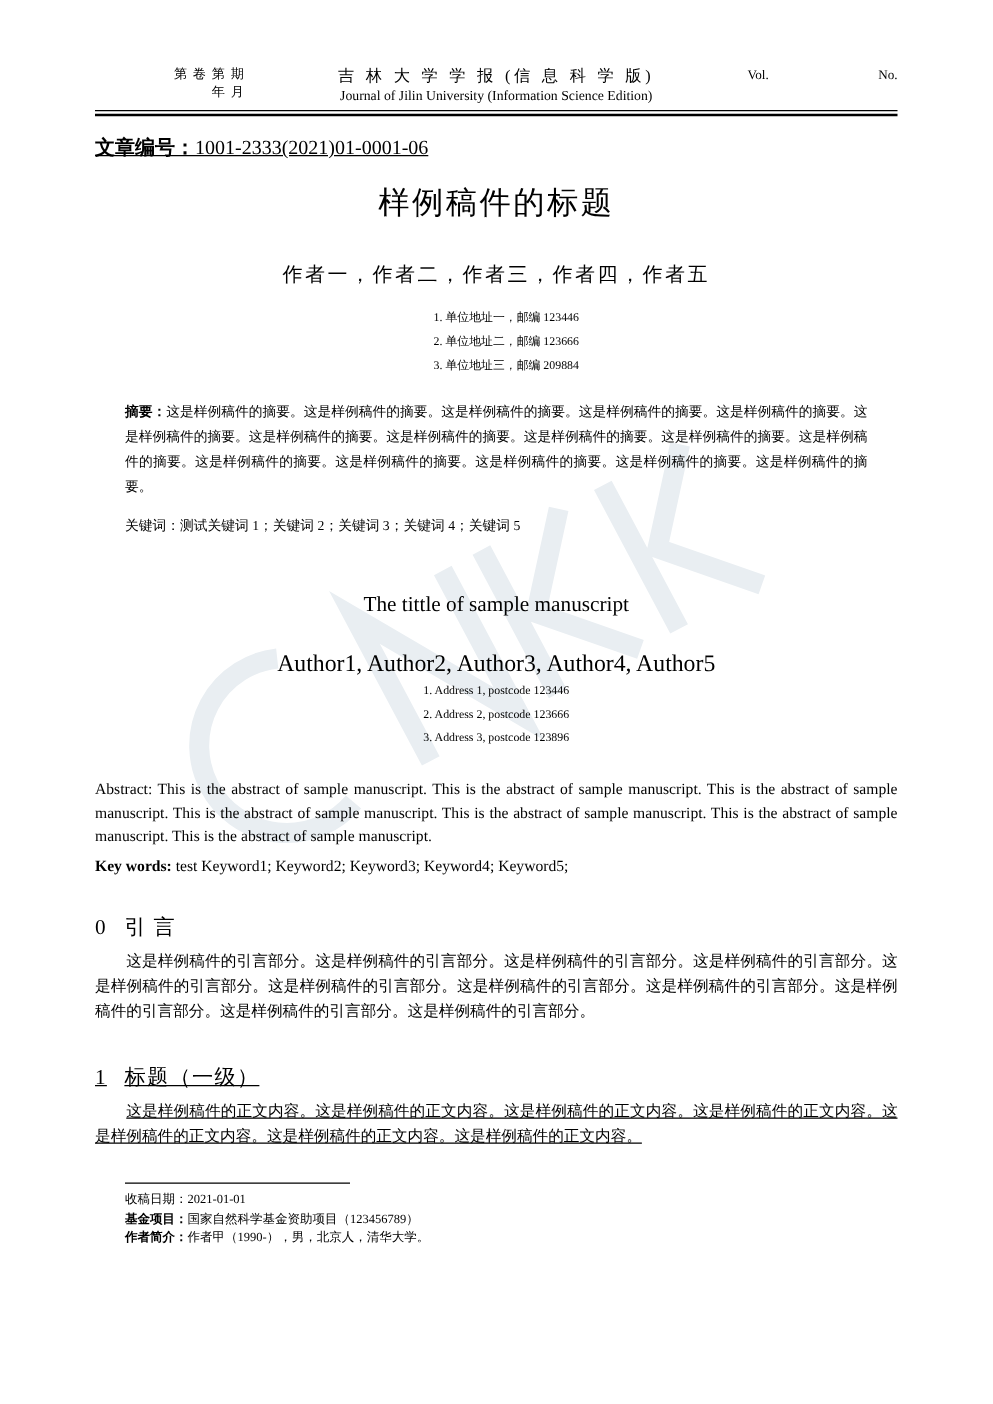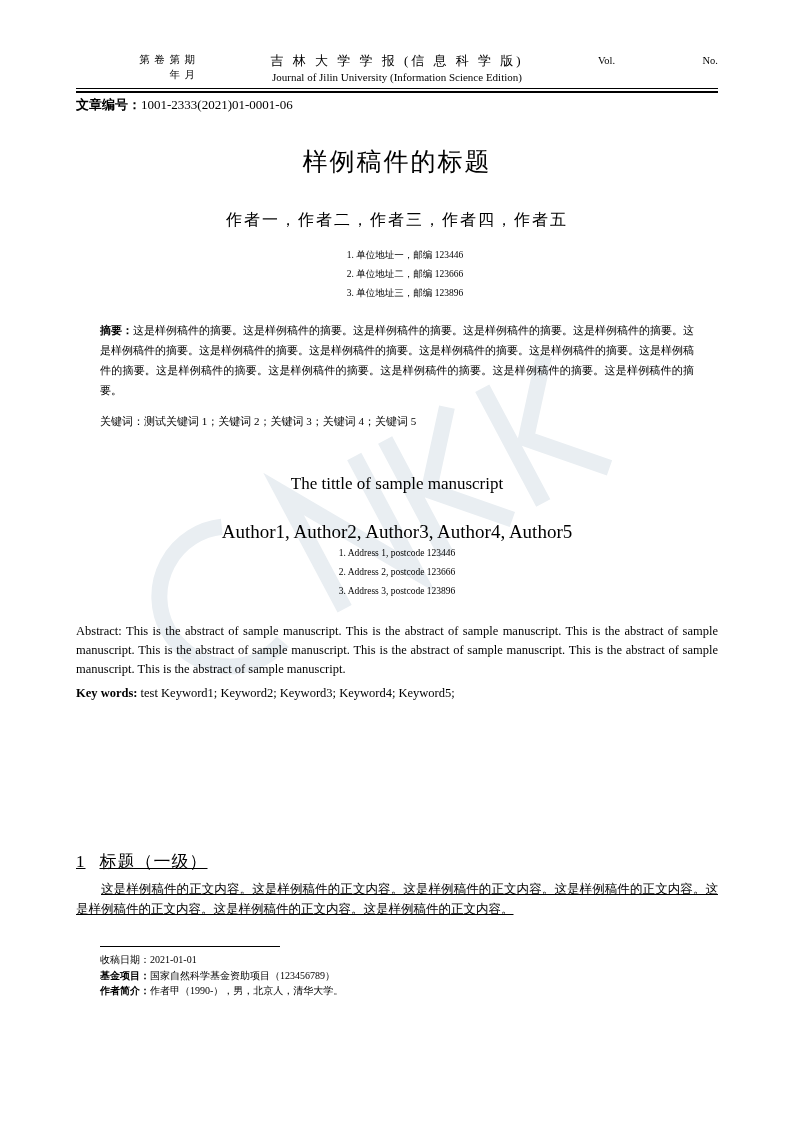--- a/index.html
+++ b/index.html
@@ -86,23 +86,24 @@
     width: 642px;
     border-top: 1px solid #000;
     border-bottom: 2px solid #000;
     height: 2px;
   }
 
   
   .artnum {
     position: absolute;
     left: 76px;
-    top: 96px;
-    font-size: 13px;
+    top: 108px;
+    font-size: 16px;
     font-family: "Liberation Serif", serif;
+    text-decoration: underline;
   }
   .artnum b { font-weight: bold; }
 
   
   .cn-title {
     position: absolute;
     top: 145px;
     left: 0; right: 0;
     text-align: center;
     font-size: 25px;
@@ -272,21 +273,21 @@
 
   <div class="artnum">
     <b>文章编号：</b><span>1001-2333(2021)01-0001-06</span>
   </div>
 
   <div class="cn-title">样例稿件的标题</div>
   <div class="cn-authors">作者一，作者二，作者三，作者四，作者五</div>
   <div class="cn-affils">
     <div>1. 单位地址一，邮编 123446</div>
     <div>2. 单位地址二，邮编 123666</div>
-    <div>3. 单位地址三，邮编 123896</div>
+    <div>3. 单位地址三，邮编 209884</div>
   </div>
 
   <div class="cn-abs">
     <span class="lbl">摘要：</span><span>这是样例稿件的摘要。这是样例稿件的摘要。这是样例稿件的摘要。这是样例稿件的摘要。这是样例稿件的摘要。这是样例稿件的摘要。这是样例稿件的摘要。这是样例稿件的摘要。这是样例稿件的摘要。这是样例稿件的摘要。这是样例稿件的摘要。这是样例稿件的摘要。这是样例稿件的摘要。这是样例稿件的摘要。这是样例稿件的摘要。这是样例稿件的摘要。</span>
   </div>
   <div class="cn-kw">
     <span class="lbl">关键词：</span><span>测试关键词 1；关键词 2；关键词 3；关键词 4；关键词 5</span>
   </div>
 
   <div class="en-title">The tittle of sample manuscript</div>
@@ -298,20 +299,26 @@
   </div>
   <div class="en-abs">
     <span class="lbl">Abstract:</span>
     <span>This is the abstract of sample manuscript. This is the abstract of sample manuscript. This is the abstract of sample manuscript. This is the abstract of sample manuscript. This is the abstract of sample manuscript. This is the abstract of sample manuscript. This is the abstract of sample manuscript.</span>
   </div>
   <div class="en-kw">
     <span class="lbl">Key words:</span>
     <span>test Keyword1; Keyword2; Keyword3; Keyword4; Keyword5;</span>
   </div>
 
+  <div class="sec" id="sec-0">
+    <div class="sec-head">
+      <span class="num">0</span><span>引 言</span>
+    </div>
+    <div class="sec-body">这是样例稿件的引言部分。这是样例稿件的引言部分。这是样例稿件的引言部分。这是样例稿件的引言部分。这是样例稿件的引言部分。这是样例稿件的引言部分。这是样例稿件的引言部分。这是样例稿件的引言部分。这是样例稿件的引言部分。这是样例稿件的引言部分。这是样例稿件的引言部分。</div>
+  </div>
 
   <div class="sec" id="sec-1">
     <div class="sec-head">
       <span class="num">1</span><span>标题（一级）</span>
     </div>
     <div class="sec-body">这是样例稿件的正文内容。这是样例稿件的正文内容。这是样例稿件的正文内容。这是样例稿件的正文内容。这是样例稿件的正文内容。这是样例稿件的正文内容。这是样例稿件的正文内容。</div>
   </div>
 
   <div class="fn-rule"></div>
   <div class="footnotes">

